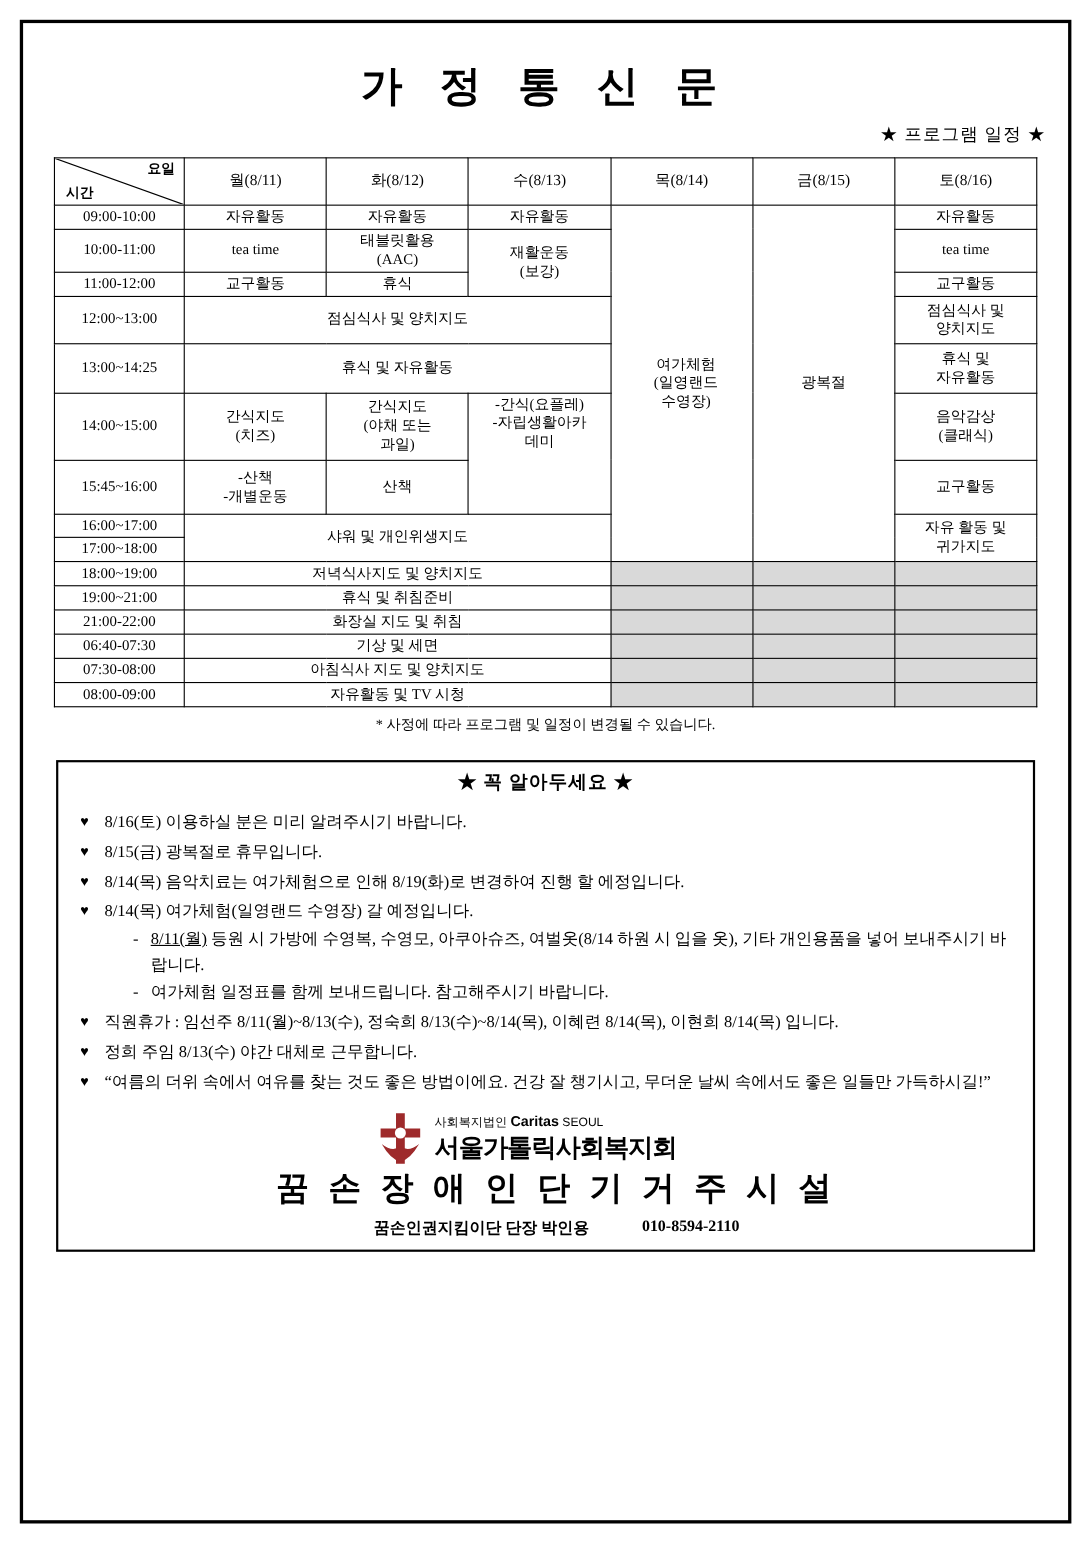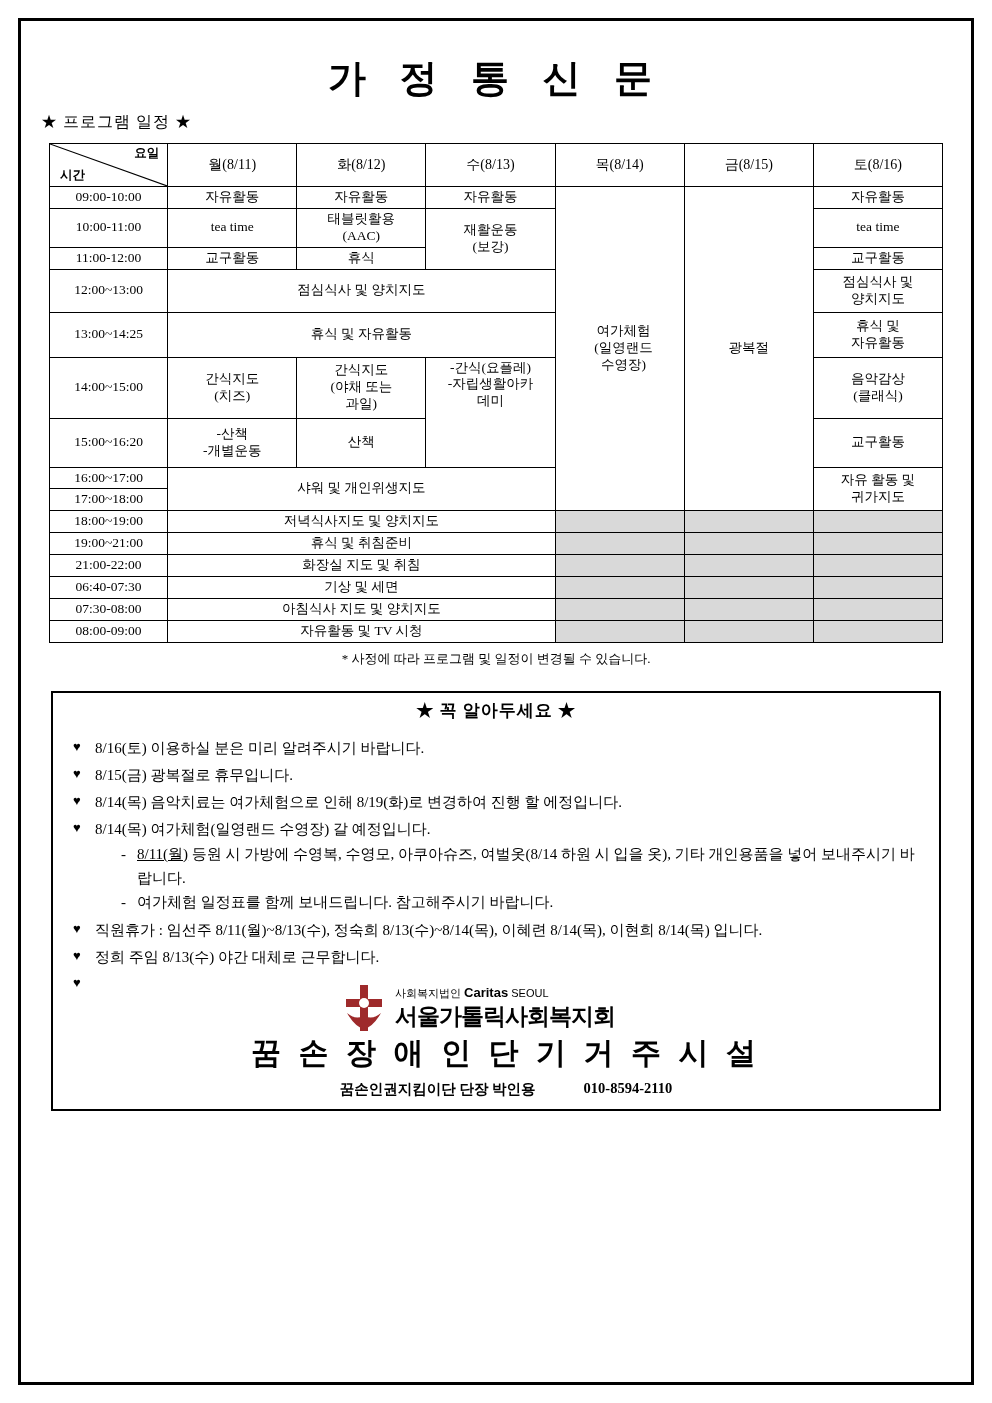--- a/index.html
+++ b/index.html
@@ -26,21 +26,21 @@
   .title{
     text-align:center;
     font-size:38px;
     letter-spacing:12px;
     font-weight:bold;
     margin-top:18px;
     margin-bottom:8px;
     font-family:"Liberation Serif", serif;
   }
   .subtitle{
-    text-align:left;
+    text-align:right;
     font-size:16px;
     margin-bottom:10px;
     letter-spacing:1px;
   }
   table.sched{
     border-collapse:collapse;
     width:894px;
     margin:0 auto;
     table-layout:fixed;
     font-size:13.5px;
@@ -242,21 +242,21 @@
 (야채 또는
 과일)</td>
         <td rowspan="2" class="leftalign" style="white-space:pre-line;vertical-align:top;">-간식(요플레)
 -자립생활아카
 데미</td>
         <td style="white-space:pre-line;">음악감상
 (클래식)</td>
       </tr>
 
       <tr>
-        <td class="timecell">15:00~16:20</td>
+        <td class="timecell">15:45~16:00</td>
         <td class="leftalign" style="white-space:pre-line;height:44px;">-산책
 -개별운동</td>
         <td>산책</td>
         <td>교구활동</td>
       </tr>
 
       <tr>
         <td class="timecell">16:00~17:00</td>
         <td colspan="3" rowspan="2">샤워 및 개인위생지도</td>
         <td rowspan="2" style="white-space:pre-line;">자유 활동 및
@@ -349,20 +349,21 @@
         <li>
           <span class="heart">♥</span>
           <span>직원휴가 : 임선주 8/11(월)~8/13(수), 정숙희 8/13(수)~8/14(목), 이혜련 8/14(목), 이현희 8/14(목) 입니다.</span>
         </li>
         <li>
           <span class="heart">♥</span>
           <span>정희 주임 8/13(수) 야간 대체로 근무합니다.</span>
         </li>
         <li>
           <span class="heart">♥</span>
+          <span>“여름의 더위 속에서 여유를 찾는 것도 좋은 방법이에요. 건강 잘 챙기시고, 무더운 날씨 속에서도 좋은 일들만 가득하시길!”</span>
         </li>
       </ul>
 
       <div class="footer">
         <div class="logo-wrap">
           <div class="cross">
             <svg width="46" height="50" viewBox="0 0 46 50">
               <path d="M19 2 h8 v14 h14 v8 h-14 v24 h-8 v-24 h-14 v-8 h14 z" fill="#9e2a2b"></path>
               <circle cx="23" cy="20" r="5" fill="#fff"></circle>
               <path d="M6 30 q10 8 17 2 q7 6 17 -2 q-8 14 -17 16 q-9 -2 -17 -16 z" fill="#9e2a2b"></path>

